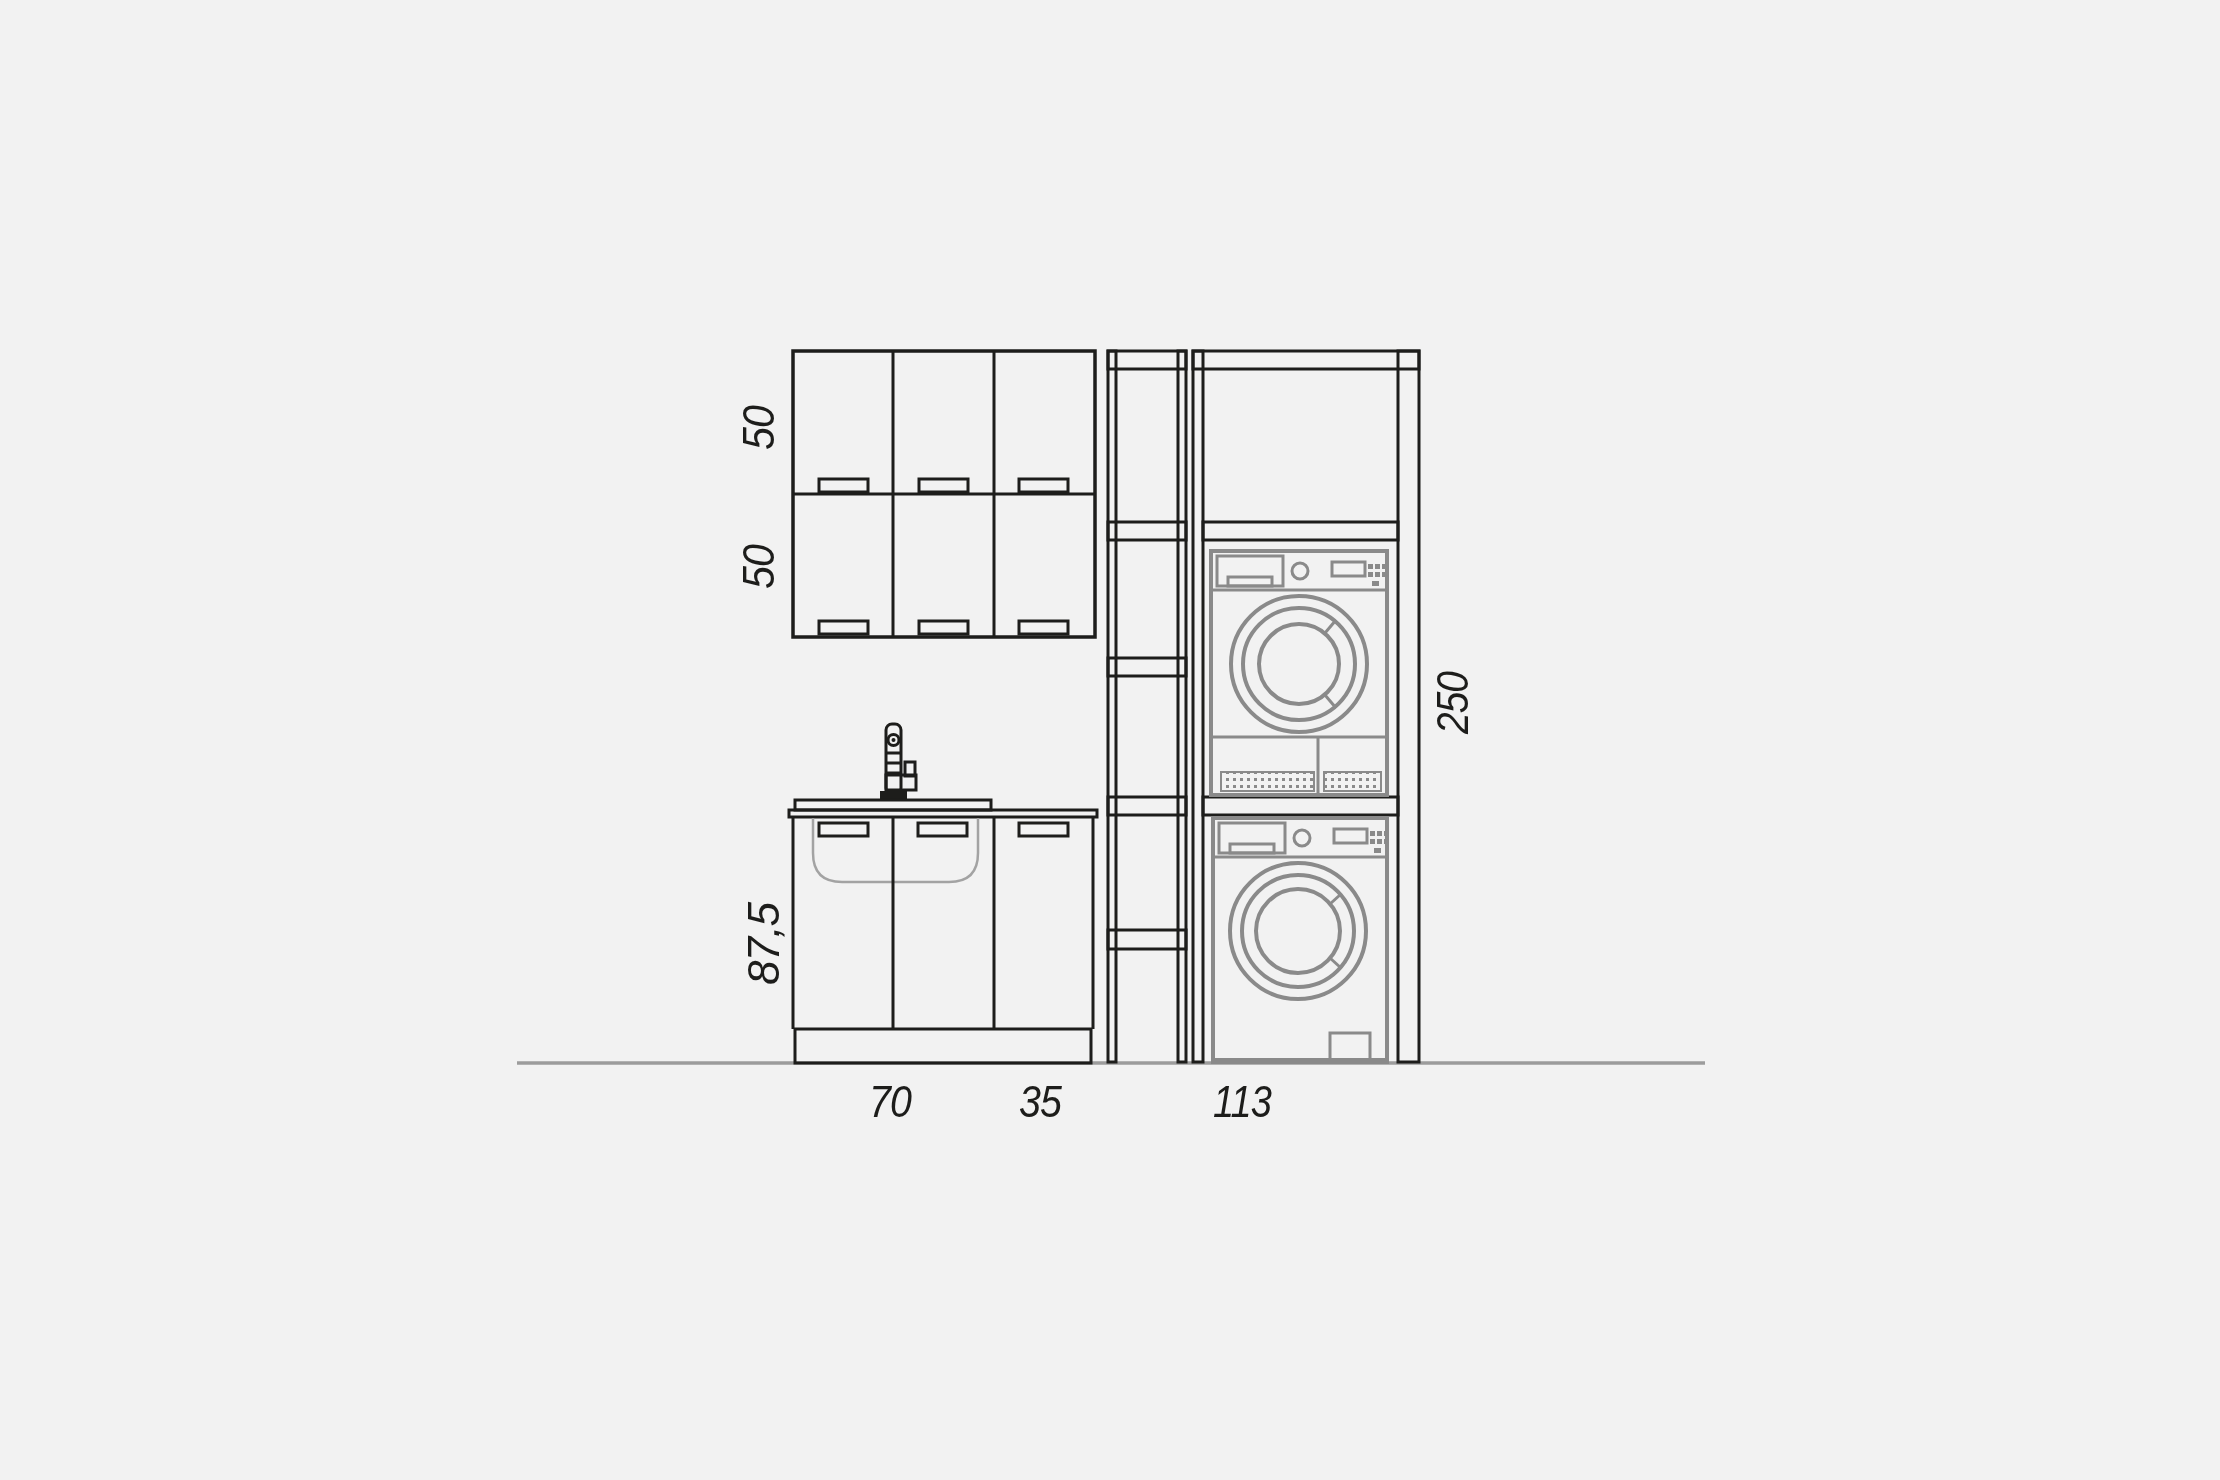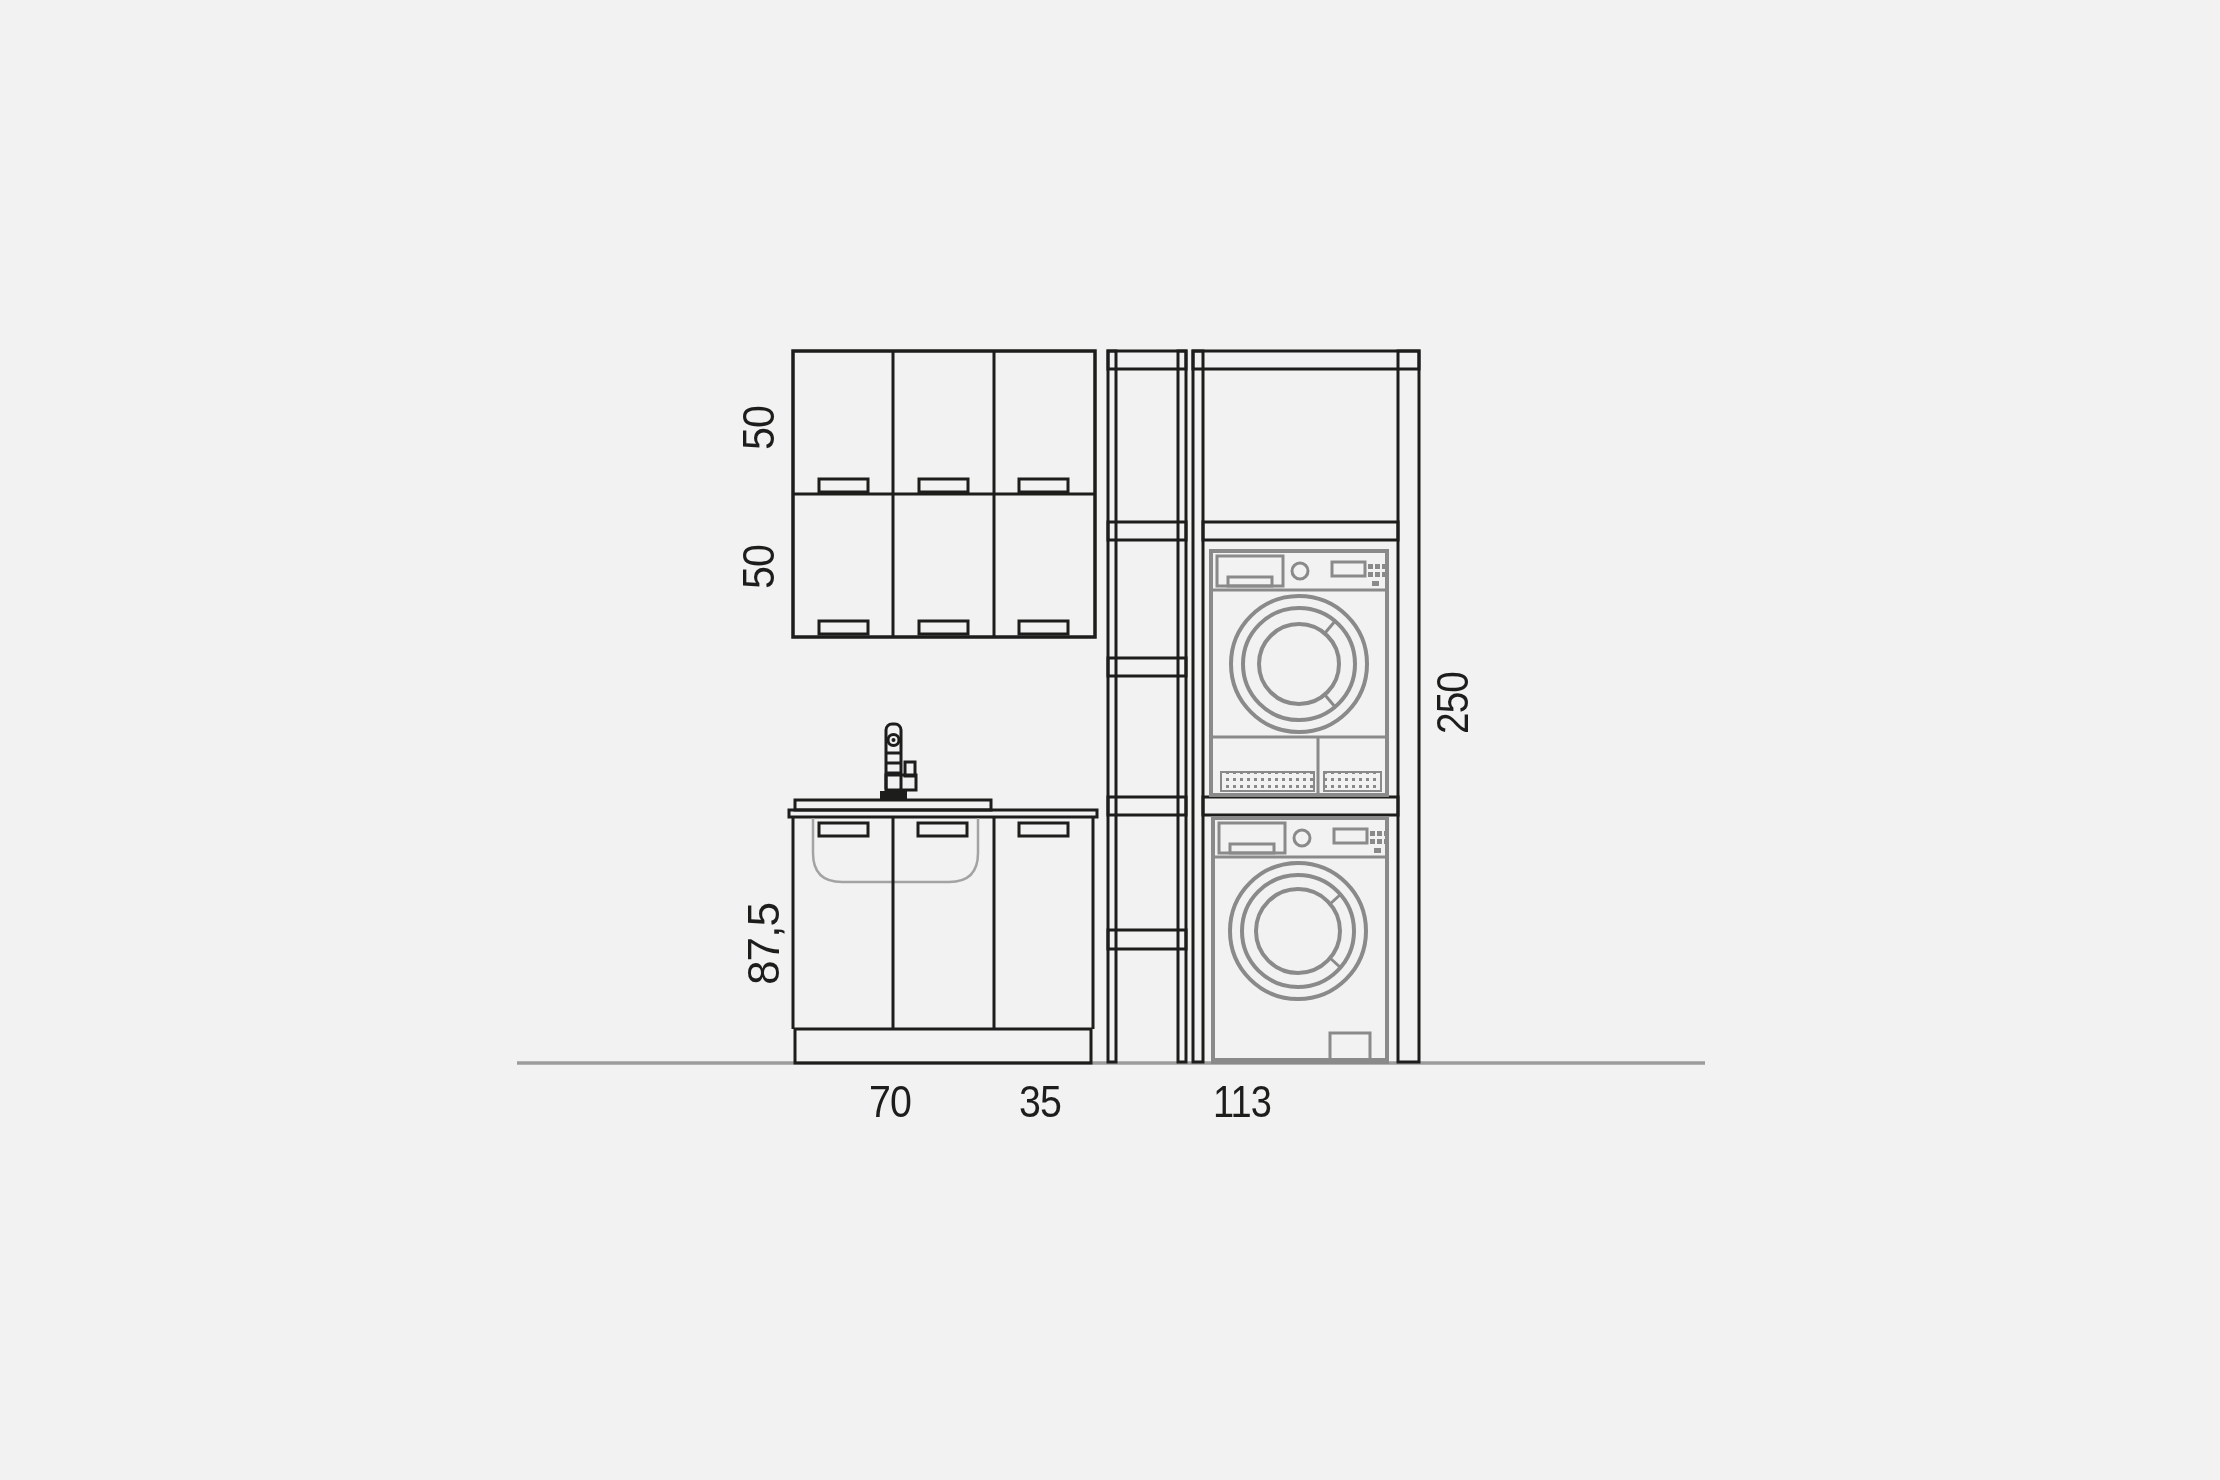--- a/index.html
+++ b/index.html
@@ -1,16 +1,16 @@
 <!DOCTYPE html>
 <html><head>
 <meta charset="utf-8">
 <style>
   html,body{margin:0;padding:0;background:#f2f2f2;}
-  .canvas{width:2220px;height:1480px;position:relative;background:#f2f2f2;}
+  .canvas{width:2220px;height:1480px;position:relative;background:#f2f2f2;font-style:italic;}
   svg{display:block;}
   
   .k  {stroke:#1d1d1b;fill:none;stroke-width:3.5;}
   .k2 {stroke:#1d1d1b;fill:none;stroke-width:3;}
   .kf {fill:#1d1d1b;stroke:none;}
   .a  {stroke:#8a8a8a;fill:none;stroke-width:4;}
   .a2 {stroke:#8a8a8a;fill:none;stroke-width:3;}
   .af {fill:#8a8a8a;stroke:none;}
   .s  {stroke:#a3a3a3;fill:none;stroke-width:2.5;}
   .g  {stroke:#9c9c9c;fill:none;stroke-width:3.5;}

